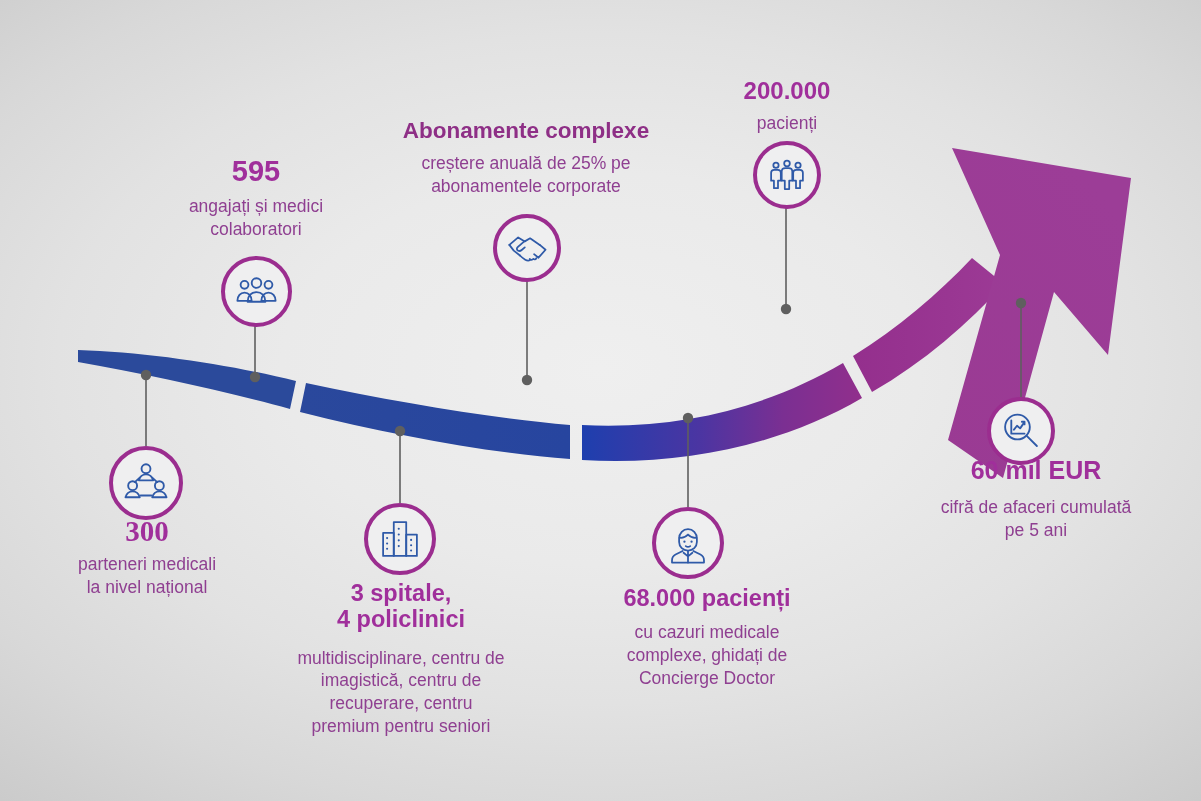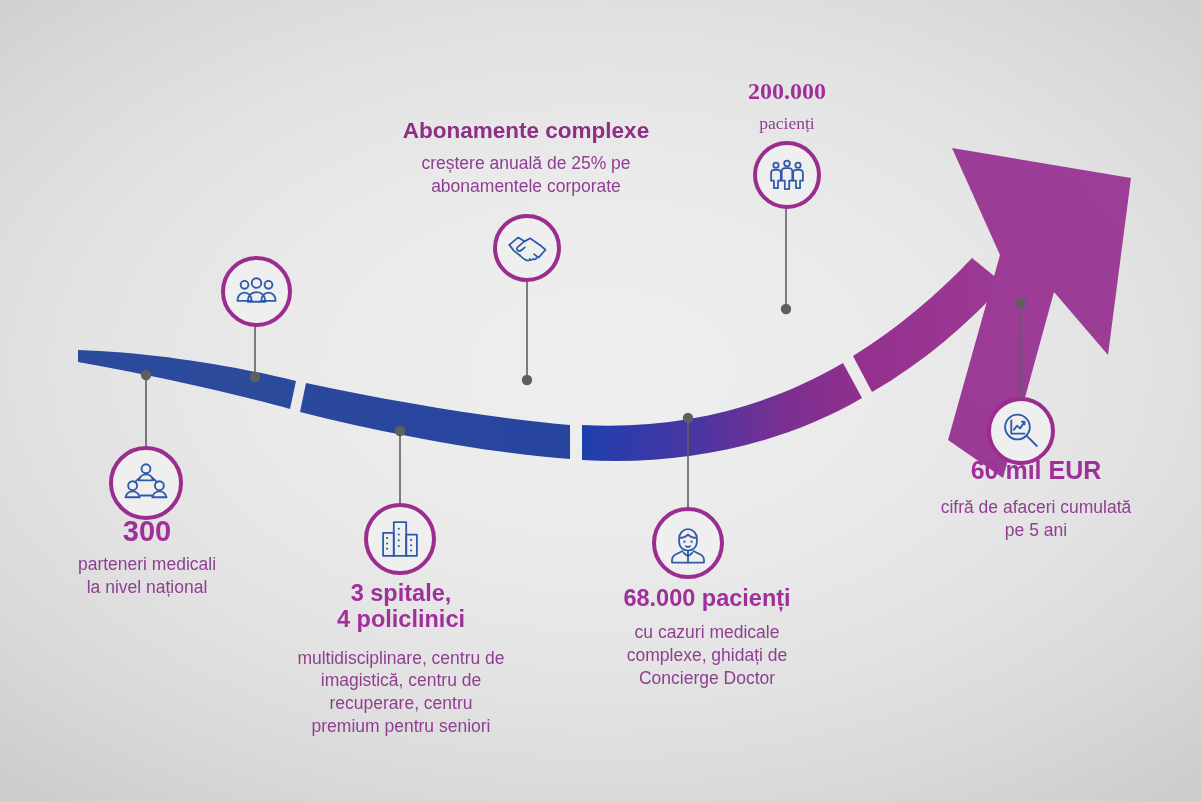--- a/index.html
+++ b/index.html
@@ -126,37 +126,42 @@
         <path d="M29 34c1.2-4.4 4.2-6.6 8-6.6s6.8 2.2 8 6.6z"></path>
         <circle cx="22" cy="40" r="5"></circle>
         <path d="M14 53c1.2-4.4 4.2-6.6 8-6.6s6.8 2.2 8 6.6z"></path>
         <circle cx="52" cy="40" r="5"></circle>
         <path d="M44 53c1.2-4.4 4.2-6.6 8-6.6s6.8 2.2 8 6.6z"></path>
         <path d="M30 31 24.5 36M44 31l5.5 5M31 51h12"></path>
       </g>
     </svg>
   </div>
   <div class="callout" style="left:22px; top:515px; width:250px;">
-    <div class="callout-value" style="font-size:29px; color:#a02f9b; margin-bottom:6px;">300</div>
+    <div class="callout-value" style="font-size:29px; color:#a02f9b; margin-bottom:6px;font-family:Liberation Serif, serif;">300</div>
     <div class="callout-desc" style="font-size:17.5px; color:#8f3f91;">parteneri medicali
 la nivel național</div>
   </div>
 
   <div class="icon-badge" style="left:221px; top:256px; width:71px; height:71px; border:4px solid #9b2d8f;">
     <svg viewBox="0 0 71 71">
       <g fill="none" stroke="#2f5aa8" stroke-width="2.1" stroke-linecap="round" stroke-linejoin="round">
         <circle cx="22" cy="28" r="4.4"></circle>
         <path d="M14 46c0-5.6 3.4-9.2 8-9.2s8 3.6 8 9.2z"></path>
         <circle cx="49" cy="28" r="4.4"></circle>
         <path d="M41 46c0-5.6 3.4-9.2 8-9.2s8 3.6 8 9.2z"></path>
         <circle cx="35.5" cy="26" r="5.4"></circle>
         <path d="M25.5 47c0-6.6 4.2-10.8 10-10.8s10 4.2 10 10.8z"></path>
       </g>
     </svg>
   </div>
+  <div class="callout" style="left:134px; top:155px; width:244px;">
+    <div class="callout-value" style="font-size:29px; color:#a02f9b; margin-bottom:8px;">595</div>
+    <div class="callout-desc" style="font-size:17.5px; color:#8f3f91;">angajați și medici
+colaboratori</div>
+  </div>
 
   <div class="icon-badge" style="left:364px; top:503px; width:72px; height:72px; border:4px solid #9b2d8f;">
     <svg viewBox="0 0 72 72">
       <g fill="none" stroke="#2f5aa8" stroke-width="2" stroke-linecap="round" stroke-linejoin="round">
         <path d="M29 17h14v38H29z"></path>
         <path d="M17 29h12v26H17z"></path>
         <path d="M43 31h12v24H43z"></path>
         <g stroke-width="2.4">
           <path d="M34.6 24.5h0M34.6 31h0M34.6 37.5h0M34.6 44h0"></path>
           <path d="M21.5 35h0M21.5 41h0M21.5 47h0"></path>
@@ -216,21 +221,21 @@
       <g fill="none" stroke="#2f5aa8" stroke-width="2" stroke-linecap="round" stroke-linejoin="round">
         <circle cx="21.5" cy="23" r="3"></circle>
         <circle cx="34" cy="21" r="3.2"></circle>
         <circle cx="46.5" cy="23" r="3"></circle>
         <path d="M16 31.5c0-2 1.6-3.4 3.5-3.4h4c1.9 0 3.5 1.4 3.5 3.4v9h-3.2v8.5h-4.6V40.5H16z"></path>
         <path d="M28 30c0-2.2 1.8-3.8 4-3.8h4c2.2 0 4 1.6 4 3.8v10.5h-3.5V50h-5v-9.5H28z"></path>
         <path d="M41 31.5c0-2 1.6-3.4 3.5-3.4h4c1.9 0 3.5 1.4 3.5 3.4v9h-3.2v8.5h-4.6V40.5H41z"></path>
       </g>
     </svg>
   </div>
-  <div class="callout" style="left:670px; top:78px; width:234px;font-family:Liberation Serif, serif;">
+  <div class="callout" style="left:670px; top:78px; width:234px;">
     <div class="callout-value" style="font-size:24px; color:#a02f9b; margin-bottom:7px;">200.000</div>
     <div class="callout-desc" style="font-size:17.5px; color:#8f3f91;">pacienți</div>
   </div>
 
   <div class="icon-badge" style="left:987px; top:397px; width:68px; height:68px; border:4px solid #9b2d8f;">
     <svg viewBox="0 0 68 68">
       <g fill="none" stroke="#2f5aa8" stroke-width="2.1" stroke-linecap="round" stroke-linejoin="round">
         <circle cx="30" cy="29.5" r="14"></circle>
         <path d="M40.5 39.5 52 51"></path>
         <path d="M23 22v15h15"></path>

